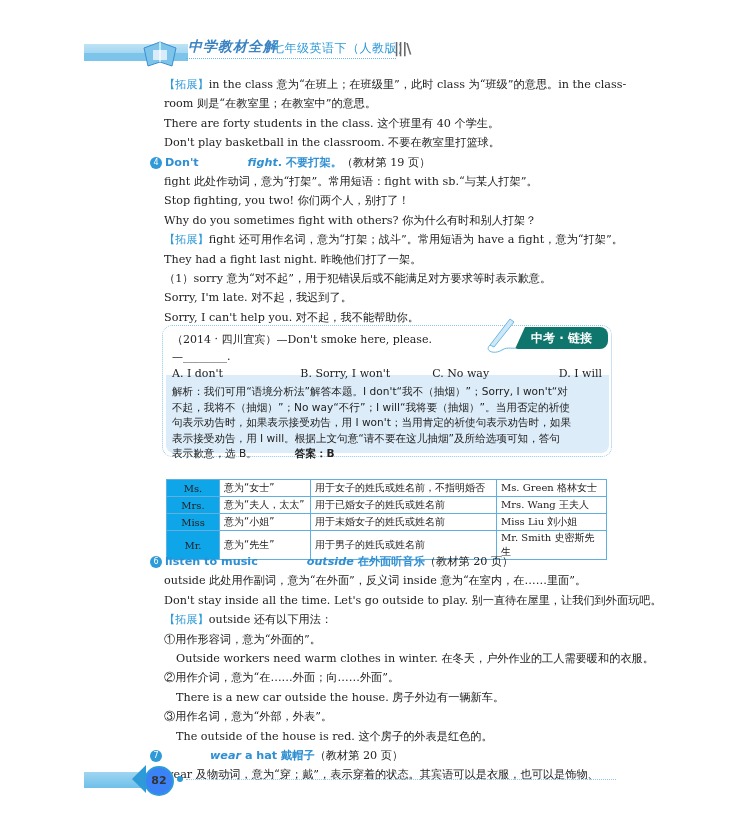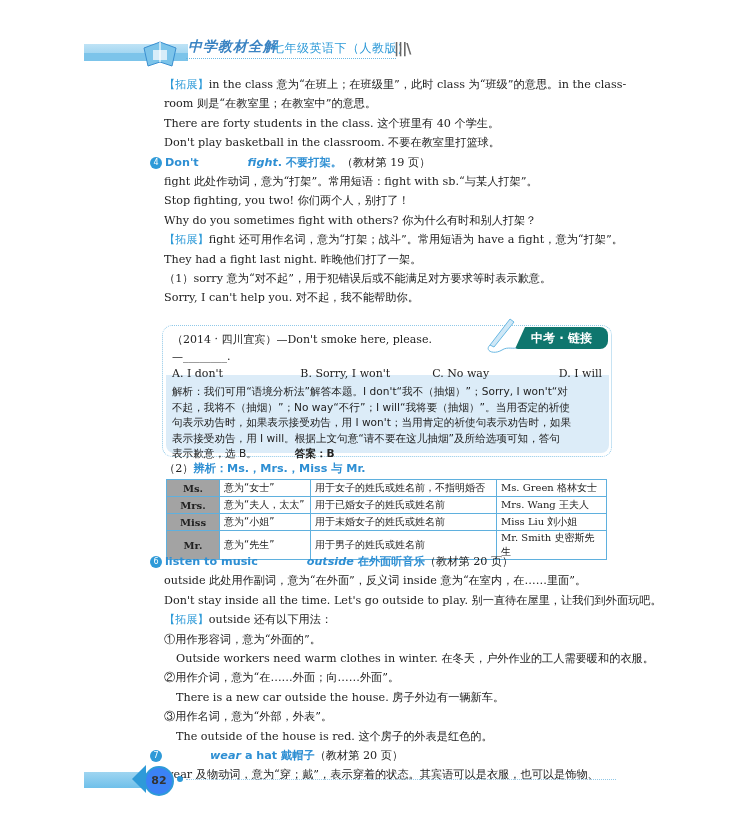--- a/index.html
+++ b/index.html
@@ -35,21 +35,21 @@
   .exam-badge{position:absolute;left:515px;top:327px;width:93px;height:22px;background:#0f766e;
               color:#fff;font-size:12px;font-weight:bold;text-align:center;line-height:22px;
               font-family:"DejaVu Sans",sans-serif;border-radius:3px 8px 8px 3px;
               clip-path:polygon(10px 0,100% 0,100% 100%,0 100%);}
   .exam-pen{position:absolute;left:480px;top:317px;width:40px;height:40px;}
   .exam-ana{position:absolute;left:166px;top:375px;width:443px;height:78px;background:#dcecf8;border-radius:0 0 8px 8px;}
   
   table.cmp{position:absolute;left:166px;top:479px;width:441px;border-collapse:collapse;
             font-size:10px;}
   table.cmp td{border:1px solid #5fb0de;height:16px;padding:0 4px;}
-  table.cmp td.k{background:#a3a3a3;text-align:center;font-weight:bold;width:44px;}
+  table.cmp td.k{background:#0ea5e9;text-align:center;font-weight:normal;width:44px;}
   table.cmp td.m{width:82px;}
   table.cmp td.u{width:177px;}
   
   .ft-bar{position:absolute;left:84px;top:772px;width:60px;height:16px;background:linear-gradient(#9fd5f1,#6fc0ea);}
   .ft-arrow{position:absolute;left:132px;top:765px;width:0;height:0;border-top:14px solid transparent;
             border-bottom:14px solid transparent;border-right:14px solid #2e9ad8;}
   .ft-circle{position:absolute;left:144px;top:766px;width:26px;height:26px;border-radius:50%;
              border:2px solid #2e9ad8;background:#3b82f6;text-align:center;line-height:26px;
              font-size:11px;font-weight:bold;font-family:"DejaVu Sans",sans-serif;color:#333;}
   .ft-dot{position:absolute;left:177px;top:776px;width:6px;height:6px;border-radius:50%;background:#2e9ad8;}
@@ -81,20 +81,21 @@
     <div class="ln">
       <span class="num">4</span><span class="h">Don't </span><span class="h hi">fight</span><span class="h">. 不要打架。</span><span>（教材第 19 页）</span>
     </div>
     <div class="ln">fight 此处作动词，意为“打架”。常用短语：fight with sb.“与某人打架”。</div>
     <div class="ln">Stop fighting, you two! 你们两个人，别打了！</div>
     <div class="ln">Why do you sometimes fight with others? 你为什么有时和别人打架？</div>
     <div class="ln"><span class="tag cn">【拓展】</span><span>fight 还可用作名词，意为“打架；战斗”。常用短语为 have a fight，意为“打架”。</span></div>
     <div class="ln">They had a fight last night. 昨晚他们打了一架。</div>
 
     <div class="ln">（1）sorry 意为“对不起”，用于犯错误后或不能满足对方要求等时表示歉意。</div>
+    <div class="ln">Sorry, I'm late. 对不起，我迟到了。</div>
     <div class="ln">Sorry, I can't help you. 对不起，我不能帮助你。</div>
   </div>
 
   <div class="exam"></div>
   <div class="exam-ana"></div>
   <svg class="exam-pen" viewBox="0 0 40 40">
     <path d="M30 2 L34 5 L14 30 L10 28 Z" fill="#cfe8f7" stroke="#6ab8e2" stroke-width="1"></path>
     <path d="M10 28 C4 34,14 38,22 33 C28 29,34 33,38 30" fill="none" stroke="#6ab8e2" stroke-width="1"></path>
   </svg>
   <div class="exam-badge">中考 · 链接</div>
@@ -110,23 +111,20 @@
     </div>
     <div class="cn" style="font-size:10.6px;line-height:15.5px;">
       <div>解析：我们可用“语境分析法”解答本题。I don't“我不（抽烟）”；Sorry, I won't“对</div>
       <div>不起，我将不（抽烟）”；No way“不行”；I will“我将要（抽烟）”。当用否定的祈使</div>
       <div>句表示劝告时，如果表示接受劝告，用 I won't；当用肯定的祈使句表示劝告时，如果</div>
       <div>表示接受劝告，用 I will。根据上文句意“请不要在这儿抽烟”及所给选项可知，答句</div>
       <div><span>表示歉意，选 B。</span><span style="margin-left:38px;font-weight:bold;">答案：B</span></div>
     </div>
   </div>
 
-  <div class="txt" style="top:459px;">
-    <span>（2）</span><span class="h">辨析：Ms.，Mrs.，Miss 与 Mr.</span>
-  </div>
 
   <table class="cmp">
     <tbody>
         <tr>
       <td class="k">Ms.</td>
       <td class="m cn">意为“女士”</td>
       <td class="u cn">用于女子的姓氏或姓名前，不指明婚否</td>
       <td>Ms. Green 格林女士</td>
     </tr>
     <tr>

